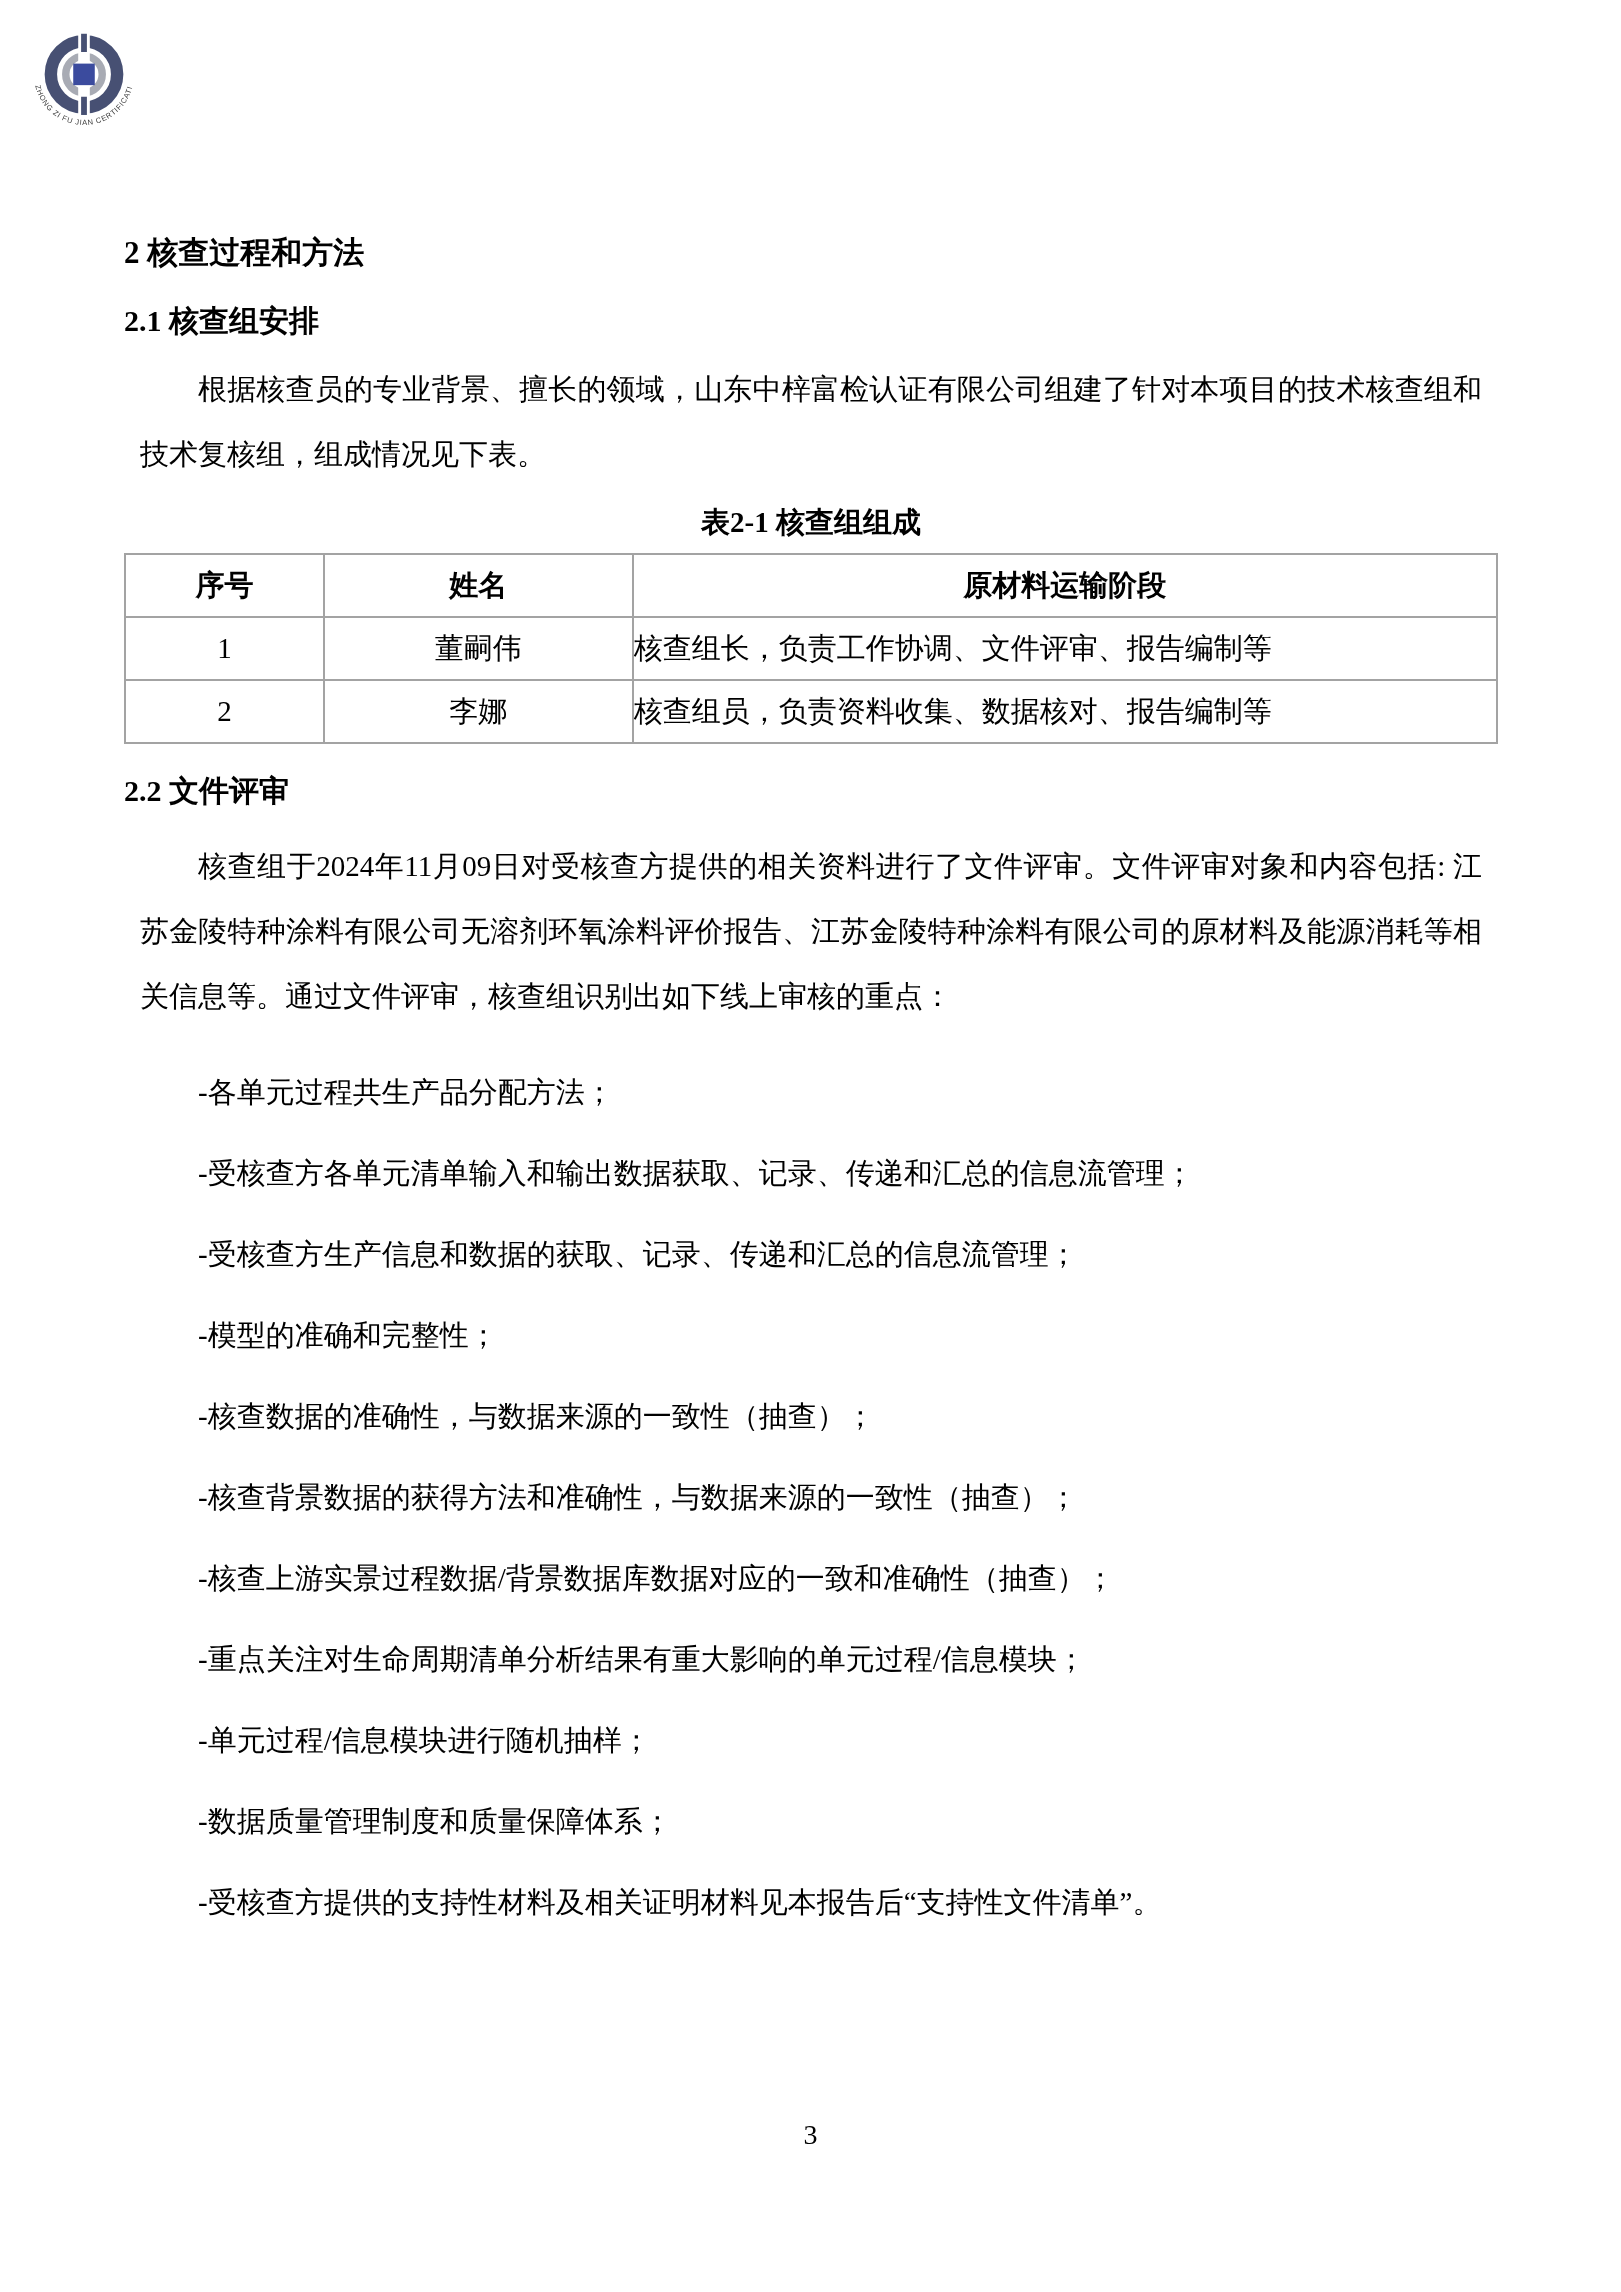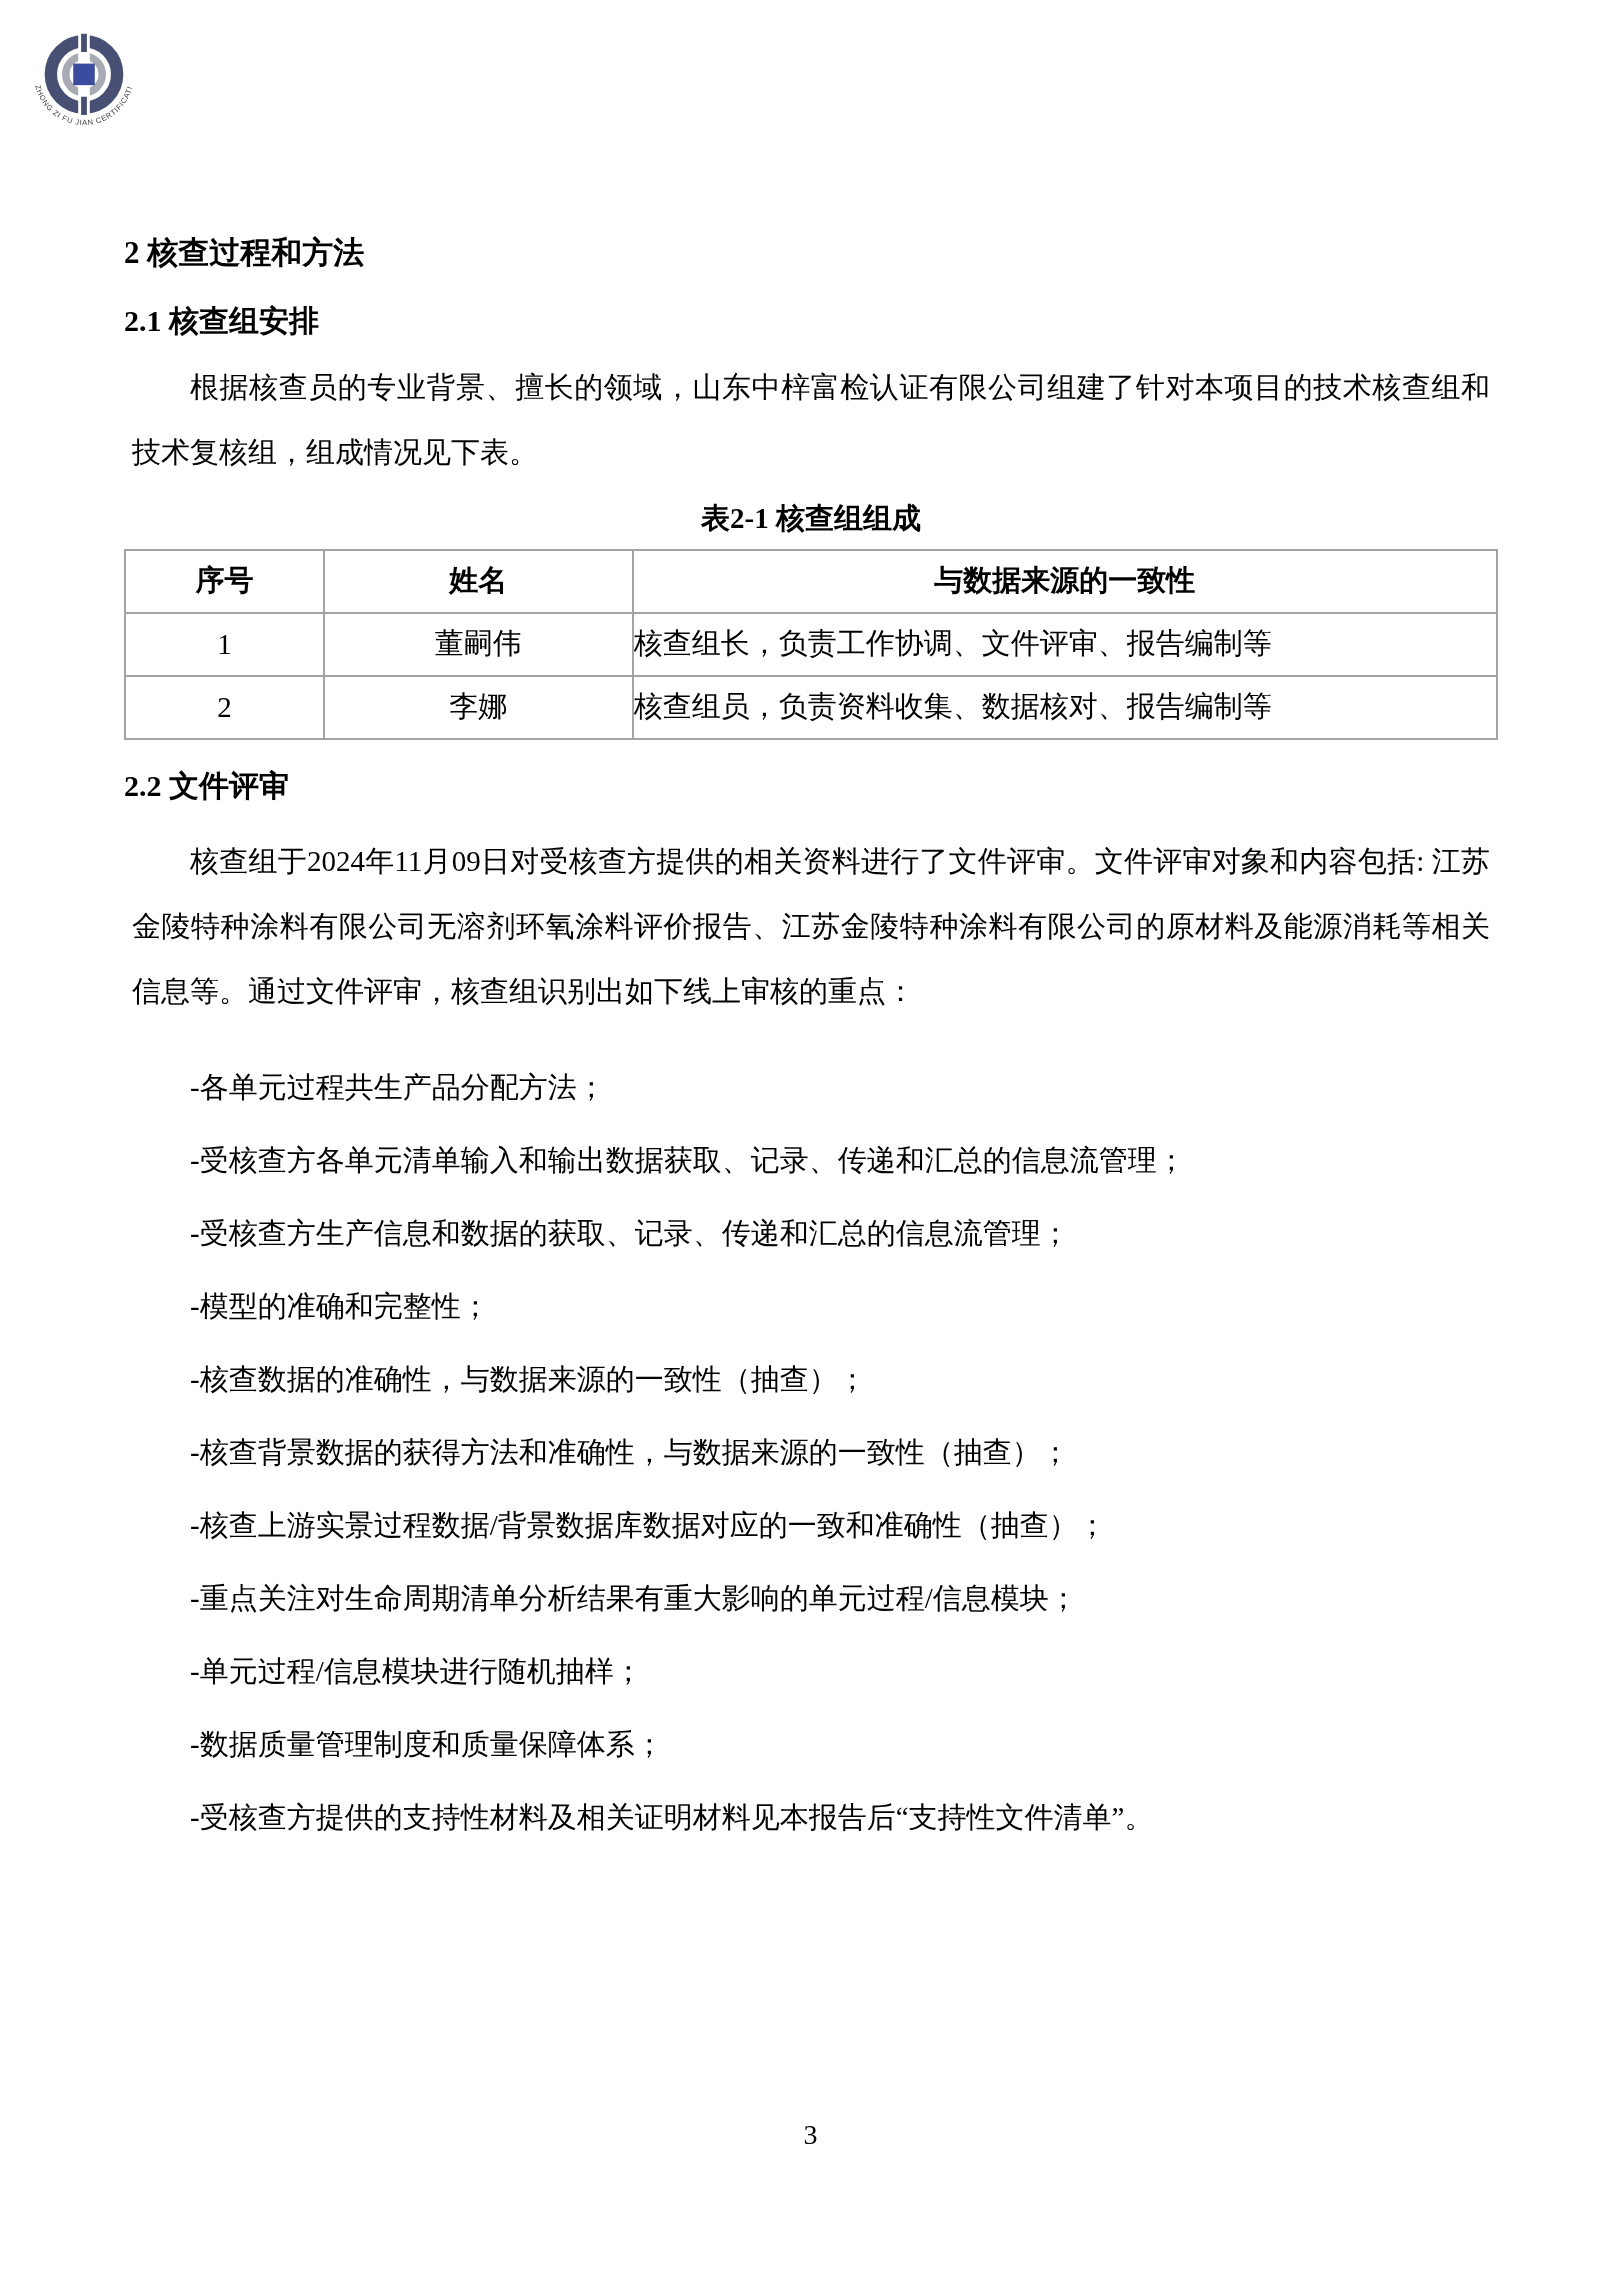--- a/index.html
+++ b/index.html
@@ -13,21 +13,21 @@
     overflow:hidden;
   }
   .logo { position:absolute; left:25.5px; top:21.6px; width:116px; height:118px; }
   .content { position:absolute; left:124px; top:232px; width:1374px; }
   .sec-h1 { font-size:31px; line-height:41px; font-weight:bold; margin:0 0 27.4px 0; }
   .sec-h2 { font-size:30px; line-height:41px; font-weight:bold; margin:0 0 13.7px 0; }
   .sec-h2.later { margin-top:25.5px; margin-bottom:23px; }
   p.body {
     font-size:29px; line-height:65px;
     text-align:justify; text-justify:inter-ideograph;
-    margin:8px;
+    margin:16px;
   }
   .indent { text-indent:2em; }
   .tbl-caption { font-size:29px; font-weight:bold; text-align:center; margin:13.7px 0 9.8px 0; }
   table.team { width:100%; border-collapse:collapse; table-layout:fixed; }
   table.team th, table.team td {
     border:2px solid #a3a3a3;
     font-size:29px;
     height:61px;
     padding:0;
     overflow:hidden;
@@ -79,21 +79,21 @@
     <table class="team">
       <colgroup>
         <col class="col-no">
           <col class="col-name">
           <col class="col-duty">
       </colgroup>
       <thead>
         <tr id="team-head-row">
             <th>序号</th>
             <th>姓名</th>
-            <th>与数据来源的一致性</th>
+            <th>原材料运输阶段</th>
           </tr>
       </thead>
       <tbody id="team-body">
           <tr>
             <td class="c-center">1</td>
             <td class="c-center">董嗣伟</td>
             <td class="c-left">核查组长，负责工作协调、文件评审、报告编制等</td>
           </tr>
           <tr>
             <td class="c-center">2</td>

